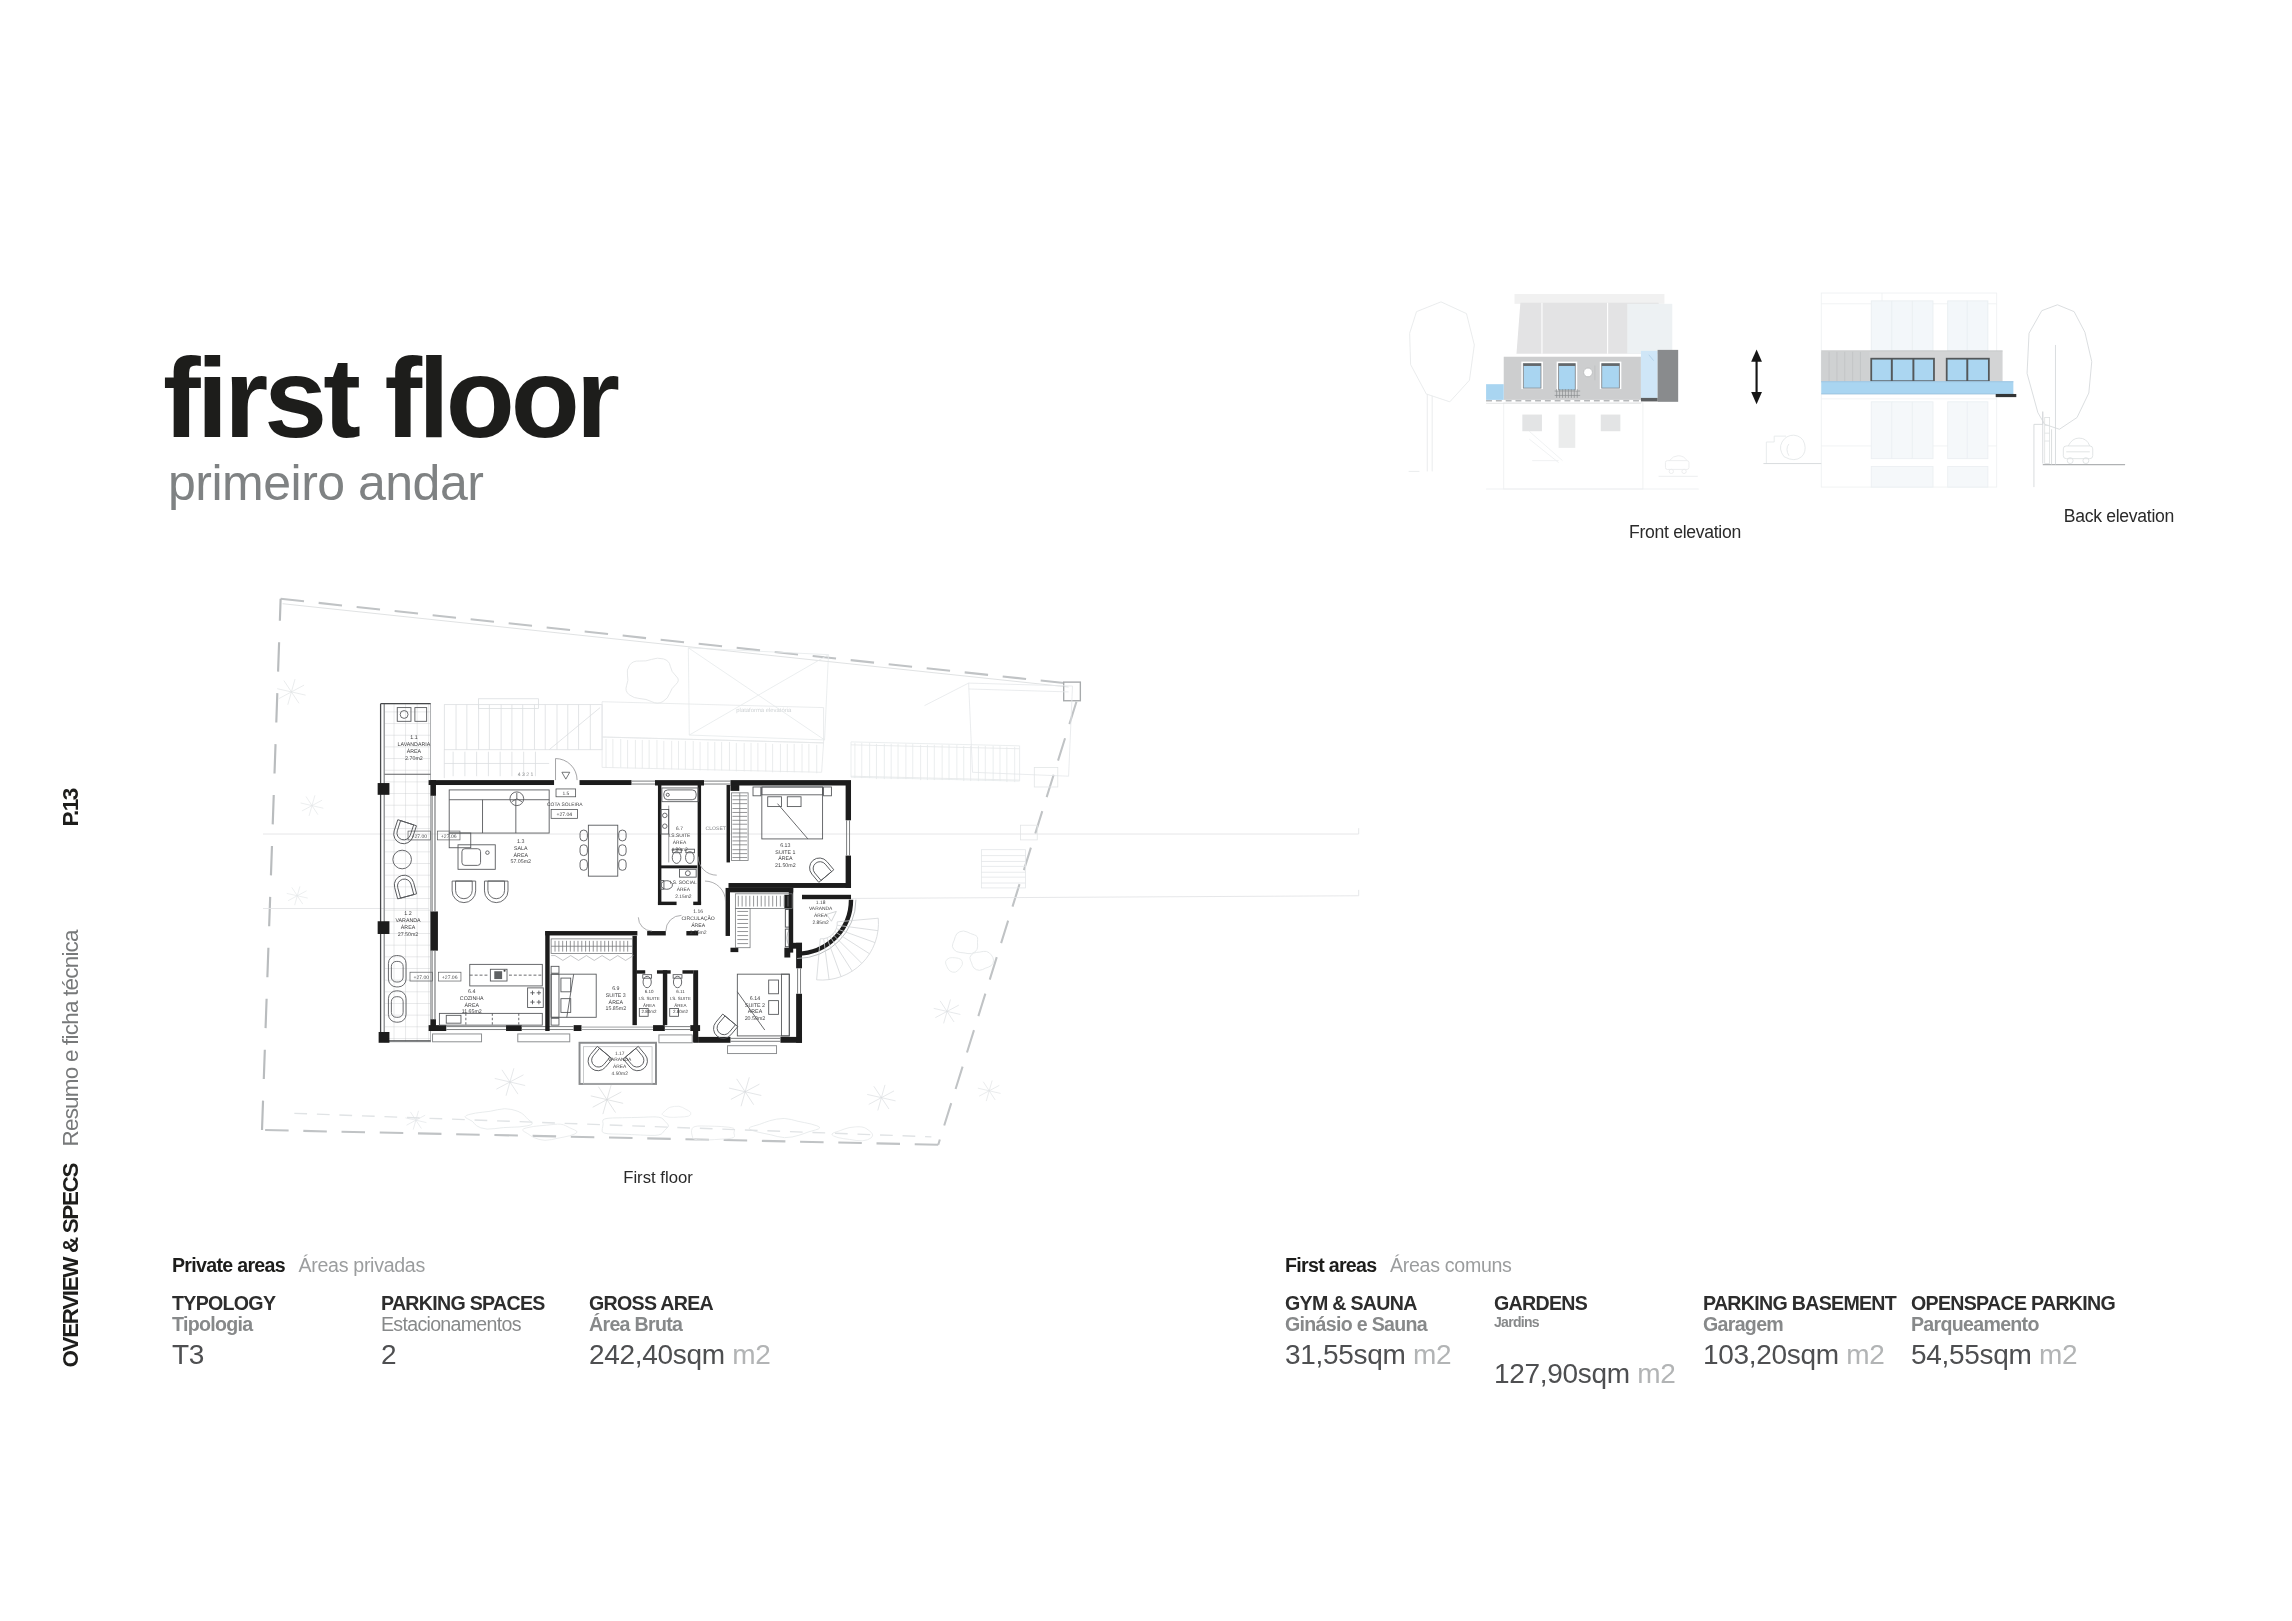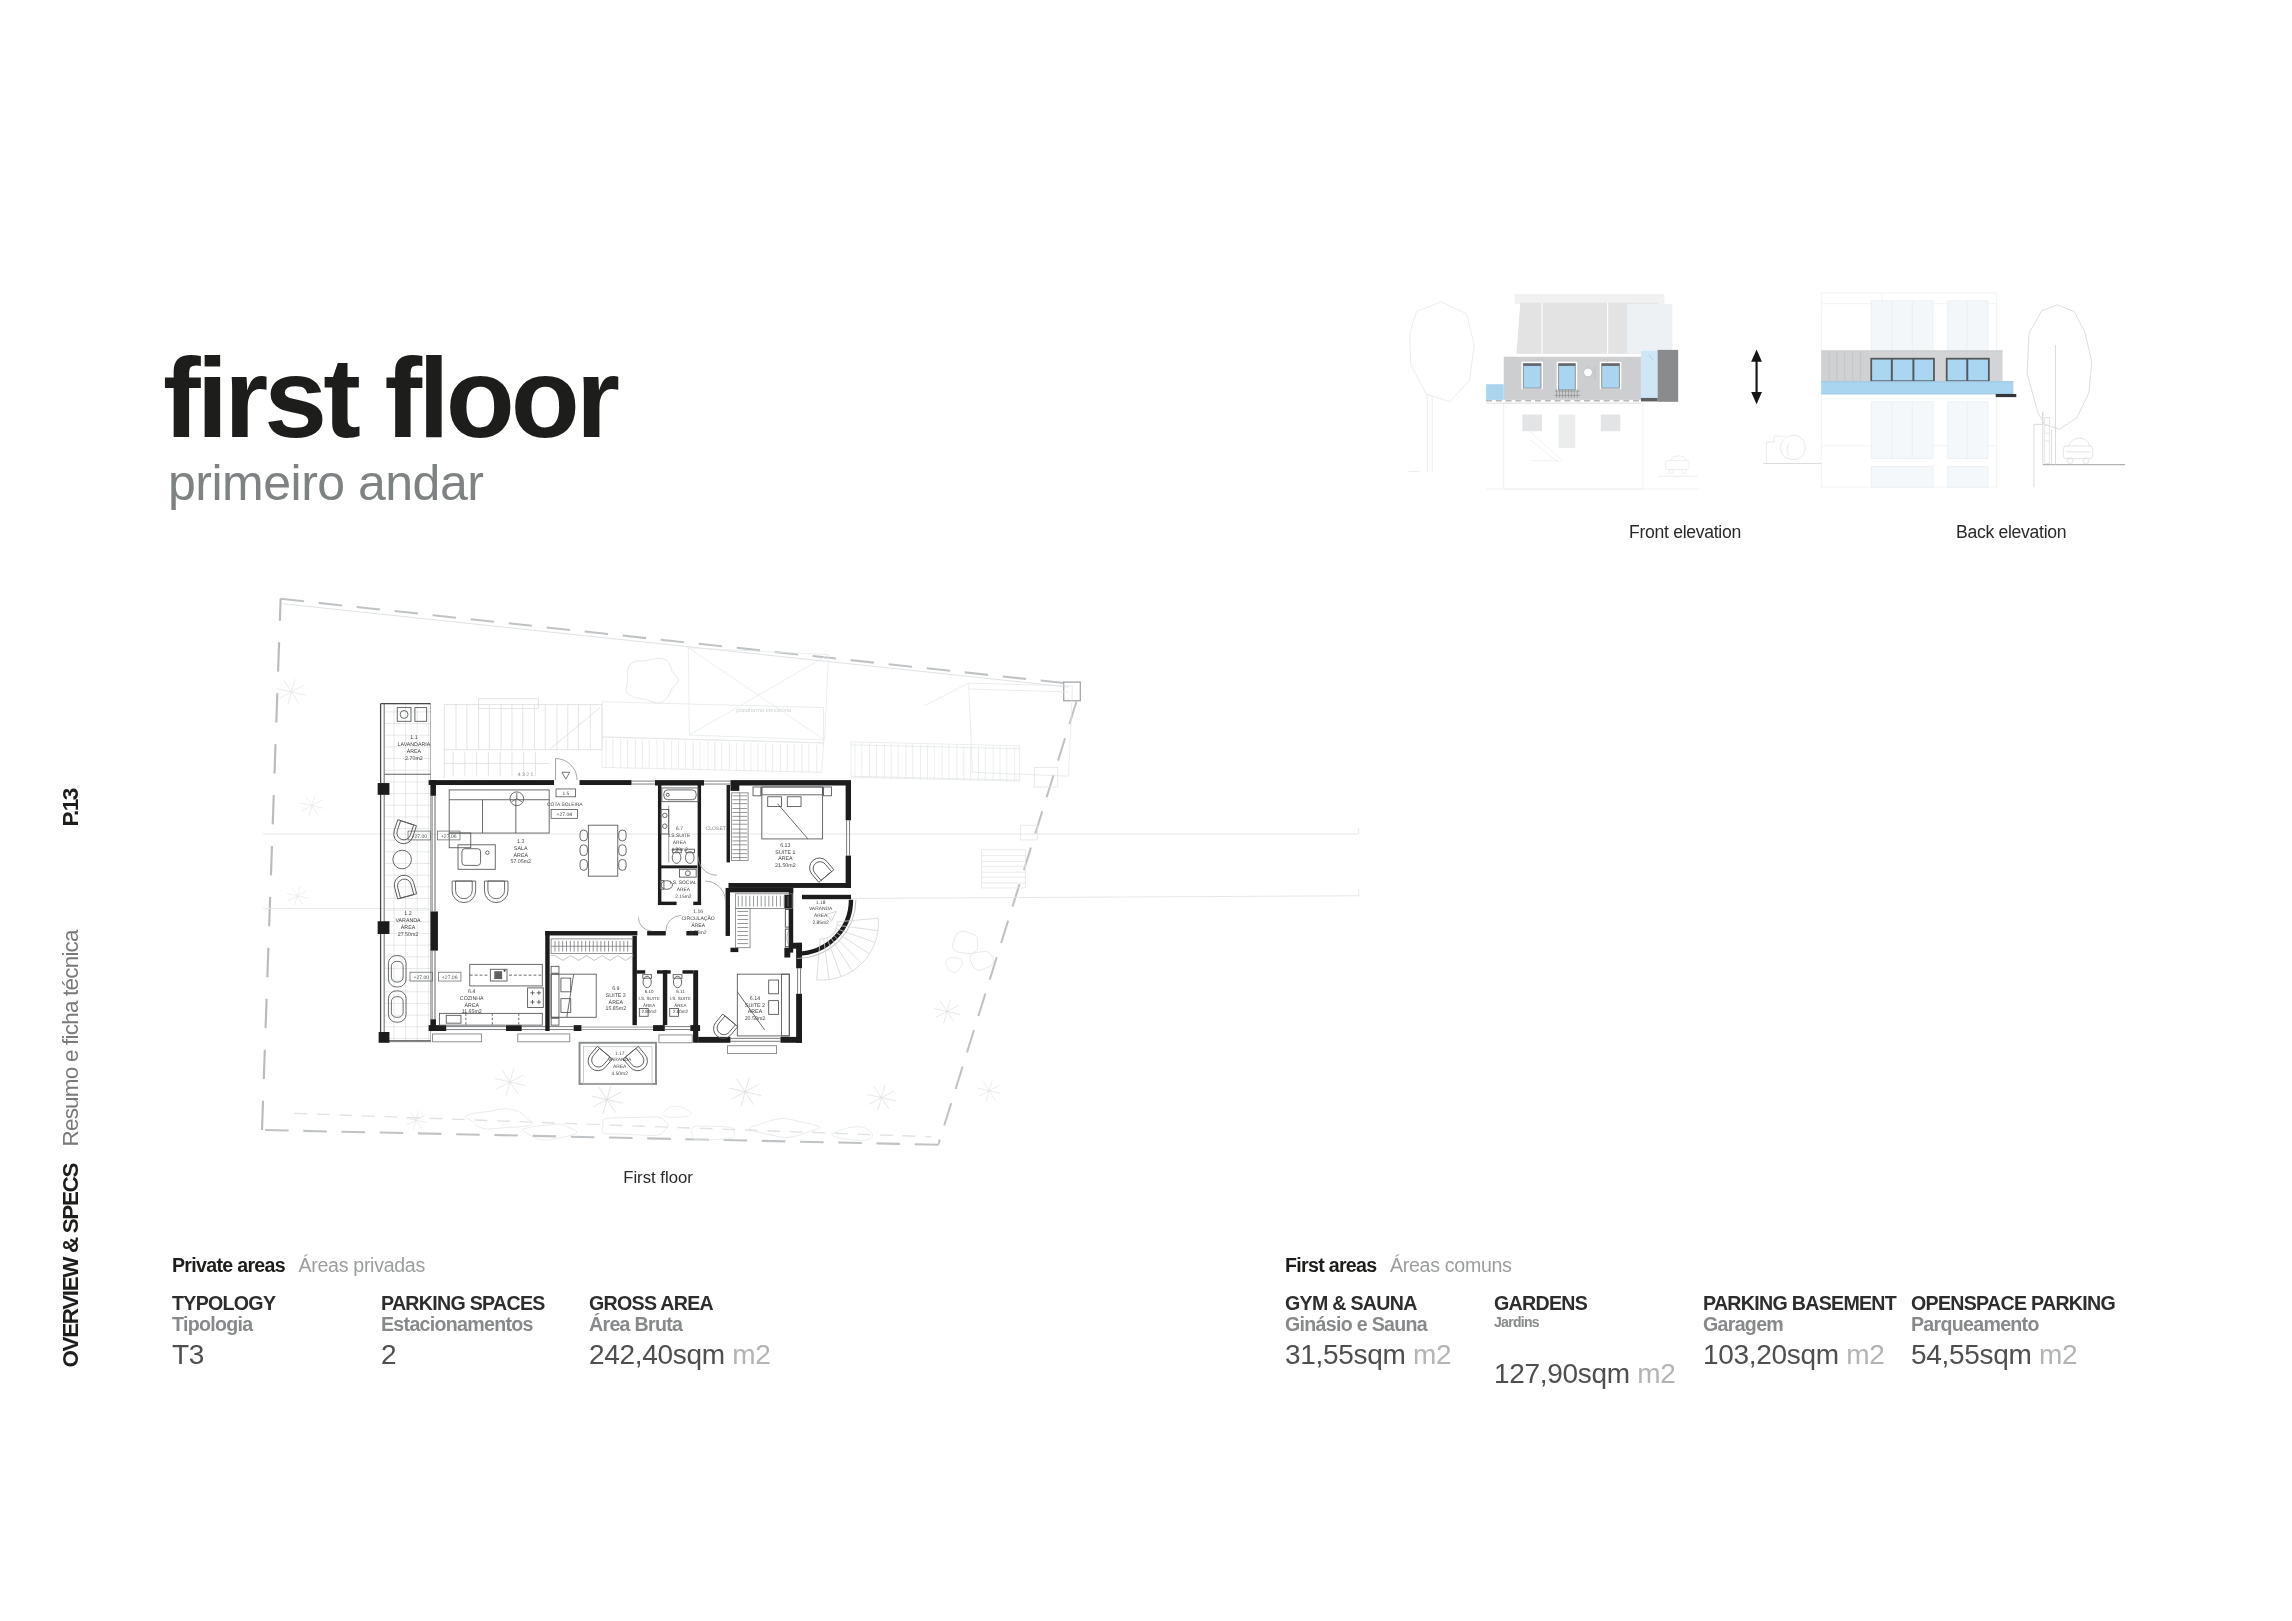--- a/index.html
+++ b/index.html
@@ -26,21 +26,21 @@
 <div class="abs" style="left:172px; top:1256px; font-size:19.6px; white-space:nowrap; letter-spacing:-0.7px;">
   <span style="font-weight:bold; color:#1d1d1b;">Private areas</span>
   <span style="color:#9b9d9e; margin-left:8.8px; letter-spacing:-0.3px;">Áreas privadas</span>
 </div>
 
 <div class="abs" style="left:172px; top:1294px; font-size:19.6px; color:#2d2d2d; font-weight:bold; letter-spacing:-0.7px;">TYPOLOGY</div>
 <div class="abs" style="left:172px; top:1315px; font-size:19.6px; color:#87898a; font-weight:bold; letter-spacing:-0.7px;">Tipologia</div>
 <div class="abs" style="left:172px; top:1341px; font-size:28px; color:#4e4f51; letter-spacing:-0.3px;">T3</div>
 
 <div class="abs" style="left:381px; top:1294px; font-size:19.6px; color:#2d2d2d; font-weight:bold; letter-spacing:-0.7px;">PARKING SPACES</div>
-<div class="abs" style="left:381px; top:1315px; font-size:19.6px; color:#87898a; font-weight:bold; letter-spacing:-0.7px;">Estacionamentos</div>
+<div class="abs" style="left:381px; top:1315px; font-size:19.6px; color:#87898a; font-weight:normal; letter-spacing:-0.7px;">Estacionamentos</div>
 <div class="abs" style="left:381px; top:1341px; font-size:28px; color:#4e4f51; letter-spacing:-0.3px;">2</div>
 
 <div class="abs" style="left:589px; top:1294px; font-size:19.6px; color:#2d2d2d; font-weight:bold; letter-spacing:-0.7px;">GROSS AREA</div>
 <div class="abs" style="left:589px; top:1315px; font-size:19.6px; color:#87898a; font-weight:bold; letter-spacing:-0.7px;">Área Bruta</div>
 <div class="abs" style="left:589px; top:1341px; font-size:28px; color:#4e4f51; letter-spacing:-0.3px;">242,40sqm <span style="color:#b2b4b5;">m2</span></div>
 
 <div class="abs" style="left:1285px; top:1256px; font-size:19.6px; white-space:nowrap; letter-spacing:-0.7px;">
   <span style="font-weight:bold; color:#1d1d1b;">First areas</span>
   <span style="color:#9b9d9e; margin-left:8.8px; letter-spacing:-0.3px;">Áreas comuns</span>
 </div>
@@ -58,21 +58,21 @@
 <div class="abs" style="left:1703px; top:1341px; font-size:28px; color:#4e4f51; letter-spacing:-0.3px;">103,20sqm <span style="color:#b2b4b5;">m2</span></div>
 
 <div class="abs" style="left:1911px; top:1294px; font-size:19.6px; color:#2d2d2d; font-weight:bold; letter-spacing:-0.7px;">OPENSPACE PARKING</div>
 <div class="abs" style="left:1911px; top:1315px; font-size:19.6px; color:#87898a; font-weight:bold; letter-spacing:-0.7px;">Parqueamento</div>
 <div class="abs" style="left:1911px; top:1341px; font-size:28px; color:#4e4f51; letter-spacing:-0.3px;">54,55sqm <span style="color:#b2b4b5;">m2</span></div>
 
 <div class="abs" style="left:549px; top:1170px; width:218px; text-align:center; font-size:16.7px; color:#2a2a2a;">First floor</div>
 
 <div class="abs" style="left:1576px; top:524px; width:218px; text-align:center; font-size:17.6px; color:#2a2a2a; letter-spacing:-0.3px;">Front elevation</div>
 
-<div class="abs" style="left:1956px; top:524px; width:218px; text-align:left; font-size:17.6px; color:#2a2a2a; letter-spacing:-0.3px;">Back elevation</div>
+<div class="abs" style="left:1956px; top:508px; width:218px; text-align:right; font-size:17.6px; color:#2a2a2a; letter-spacing:-0.3px;">Back elevation</div>
 
 <svg class="abs" style="left:0; top:0;" width="2293" height="1621" viewBox="0 0 2339 1654" fill="none">
 <defs>
   <pattern id="tiles" width="11.8" height="11.9" patternUnits="userSpaceOnUse">
     <path d="M11.8 0H0V11.9" stroke="#c2c5c7" stroke-width="0.75" fill="none"></path>
   </pattern>
 </defs>
 <g id="site">
 
 <g>

